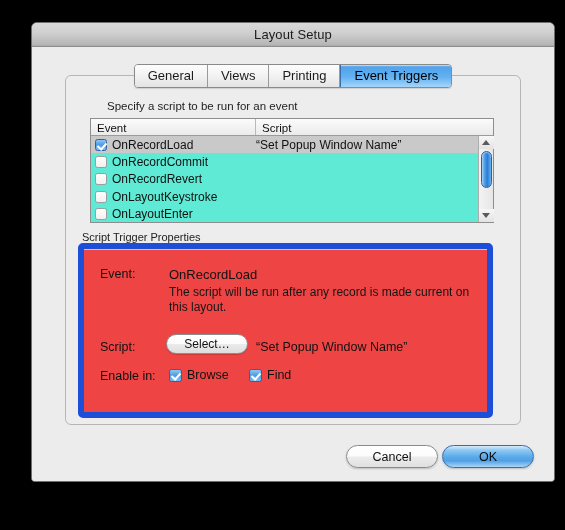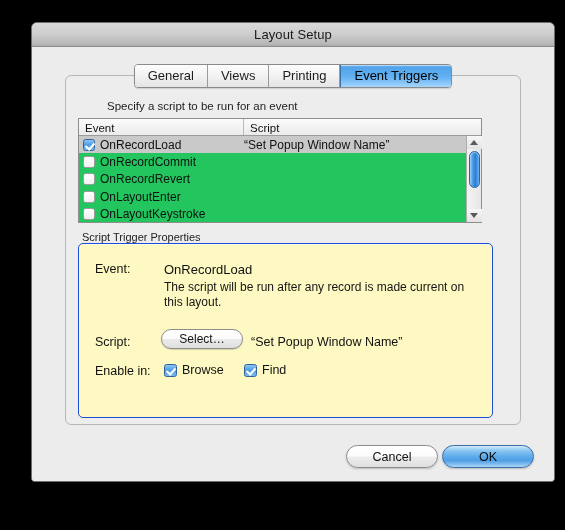--- a/index.html
+++ b/index.html
@@ -83,23 +83,23 @@
     border-radius: 6px;
   }
 
   #hint {
     position: absolute; left: 13px; top: 24px;
     font-size: 11.5px; color: #1e1e1e; margin-left: 28px;
   }
 
   
   #listbox {
-    position: absolute; left: 12px; top: 42px;
+    position: absolute; left: 24px; top: 42px;
     width: 404px; height: 105px;
-    background: #22c55e;
+    background: #5eead4;
     border: 1px solid #8e8e8e;
     display: flex; flex-direction: column;
   }
   #listheader {
     display: flex; height: 17px;
     background: linear-gradient(to bottom, #fbfbfb 0%, #ebebeb 100%);
     border-bottom: 1px solid #9b9b9b;
     flex: 0 0 auto;
   }
   .col-head {
@@ -168,22 +168,22 @@
   #track { flex: 1; }
 
   
   #grouplabel {
     position: absolute; left: 16px; top: 155px;
     font-size: 11px; color: #222;
   }
   #groupbox {
     position: absolute; left: 12px; top: 167px;
     width: 415px; height: 175px;
-    background: #fef9c3;
-    border: 1px solid #1d4ed8;
+    background: #ef4444;
+    border: 6px solid #1d4ed8;
     border-radius: 5px;
     box-shadow: inset 0 1px 0 rgba(255,255,255,.6);
     padding-left: 21px;
   }
 
   .prop-row { position: absolute; font-size: 12.5px; color: #111; }
   #lbl-event  { left: 16px; top: 18px; }
   #val-event  { left: 85px; top: 18px; font-size: 13px; }
   #desc-event { left: 85px; top: 36px; width: 305px; font-size: 12px; line-height: 15px; color: #151515; }
   #lbl-script { left: 16px; top: 91px; }
@@ -286,29 +286,29 @@
             <div class="ev">
               <div class="cbox"></div>
               <span>OnRecordRevert</span>
             </div>
             <div class="sc"></div>
           </div>
 
           <div class="row">
             <div class="ev">
               <div class="cbox"></div>
+              <span>OnLayoutKeystroke</span>
+            </div>
+            <div class="sc"></div>
+          </div>
+
+          <div class="row">
+            <div class="ev">
+              <div class="cbox"></div>
               <span>OnLayoutEnter</span>
-            </div>
-            <div class="sc"></div>
-          </div>
-
-          <div class="row">
-            <div class="ev">
-              <div class="cbox"></div>
-              <span>OnLayoutKeystroke</span>
             </div>
             <div class="sc"></div>
           </div>
 
         </div>
 
         <div id="scrollbar">
           <div class="arrowbtn">
               <div class="tri up"></div>
             </div>

